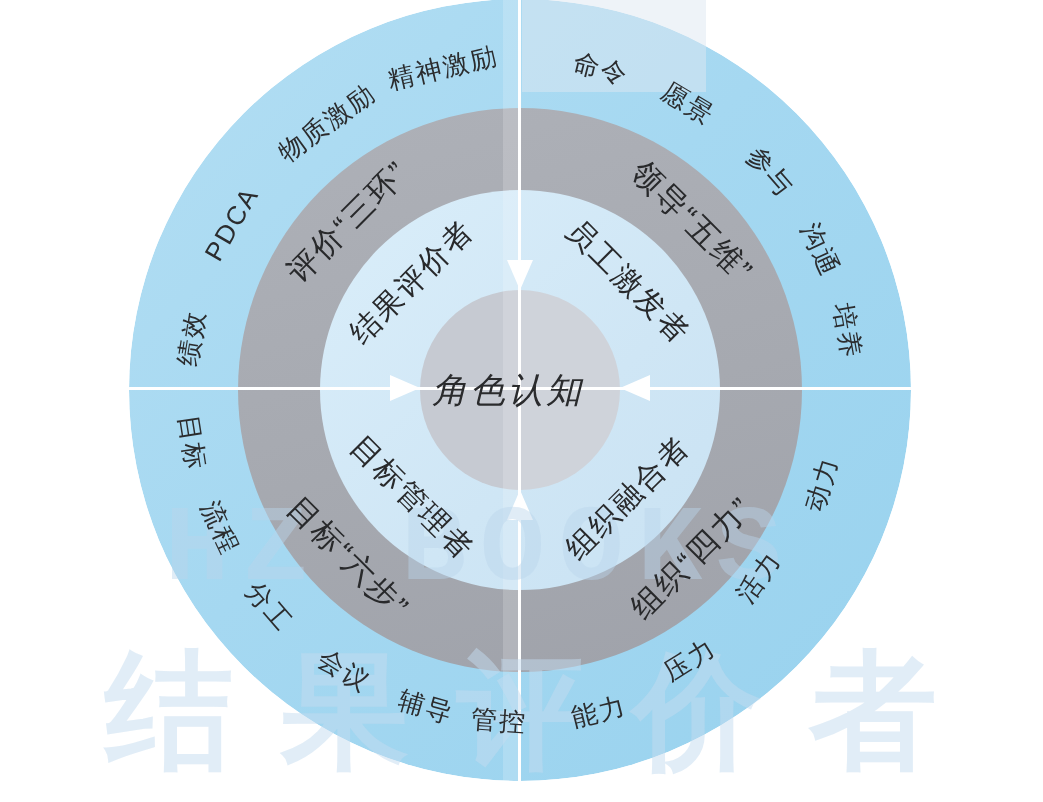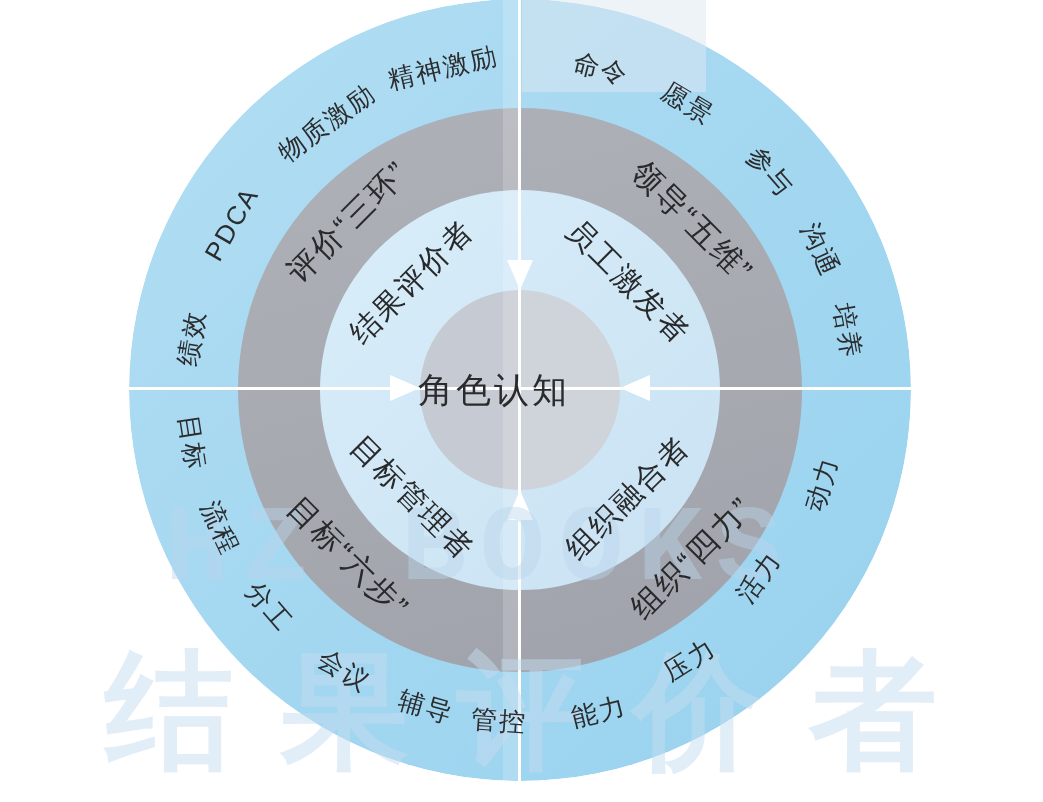--- a/index.html
+++ b/index.html
@@ -37,21 +37,21 @@
     border-bottom:13px solid transparent;border-left:30px solid #fff;}
   .arr-left{left:491px;top:376px;border-top:13px solid transparent;
     border-bottom:13px solid transparent;border-right:30px solid #fff;}
   
   .lbl{position:absolute;white-space:nowrap;transform:translate(-50%,-50%) rotate(var(--r,0deg));}
   .center-lbl{font-size:35px;letter-spacing:3px;color:#2a2b2d;}
   .role{font-size:30px;letter-spacing:2px;color:#28292b;}
   .method{font-size:31px;letter-spacing:2px;color:#28292b;}
   .kw{font-size:26px;letter-spacing:2px;color:#2b2c2e;}
   
-  .c-0{left:494px;top:390px;}
+  .c-0{left:508px;top:390px;font-style:italic;}
   
   .r-0{left:412px;top:282px;--r:-45deg;}
   .r-1{left:628px;top:282px;--r:45deg;}
   .r-2{left:412px;top:498px;--r:45deg;}
   .r-3{left:628px;top:498px;--r:-45deg;}
   
   .m-0{left:348px;top:222px;--r:-45deg;}
   .m-1{left:692px;top:222px;--r:45deg;}
   .m-2{left:348px;top:558px;--r:45deg;}
   .m-3{left:692px;top:558px;--r:-45deg;}

